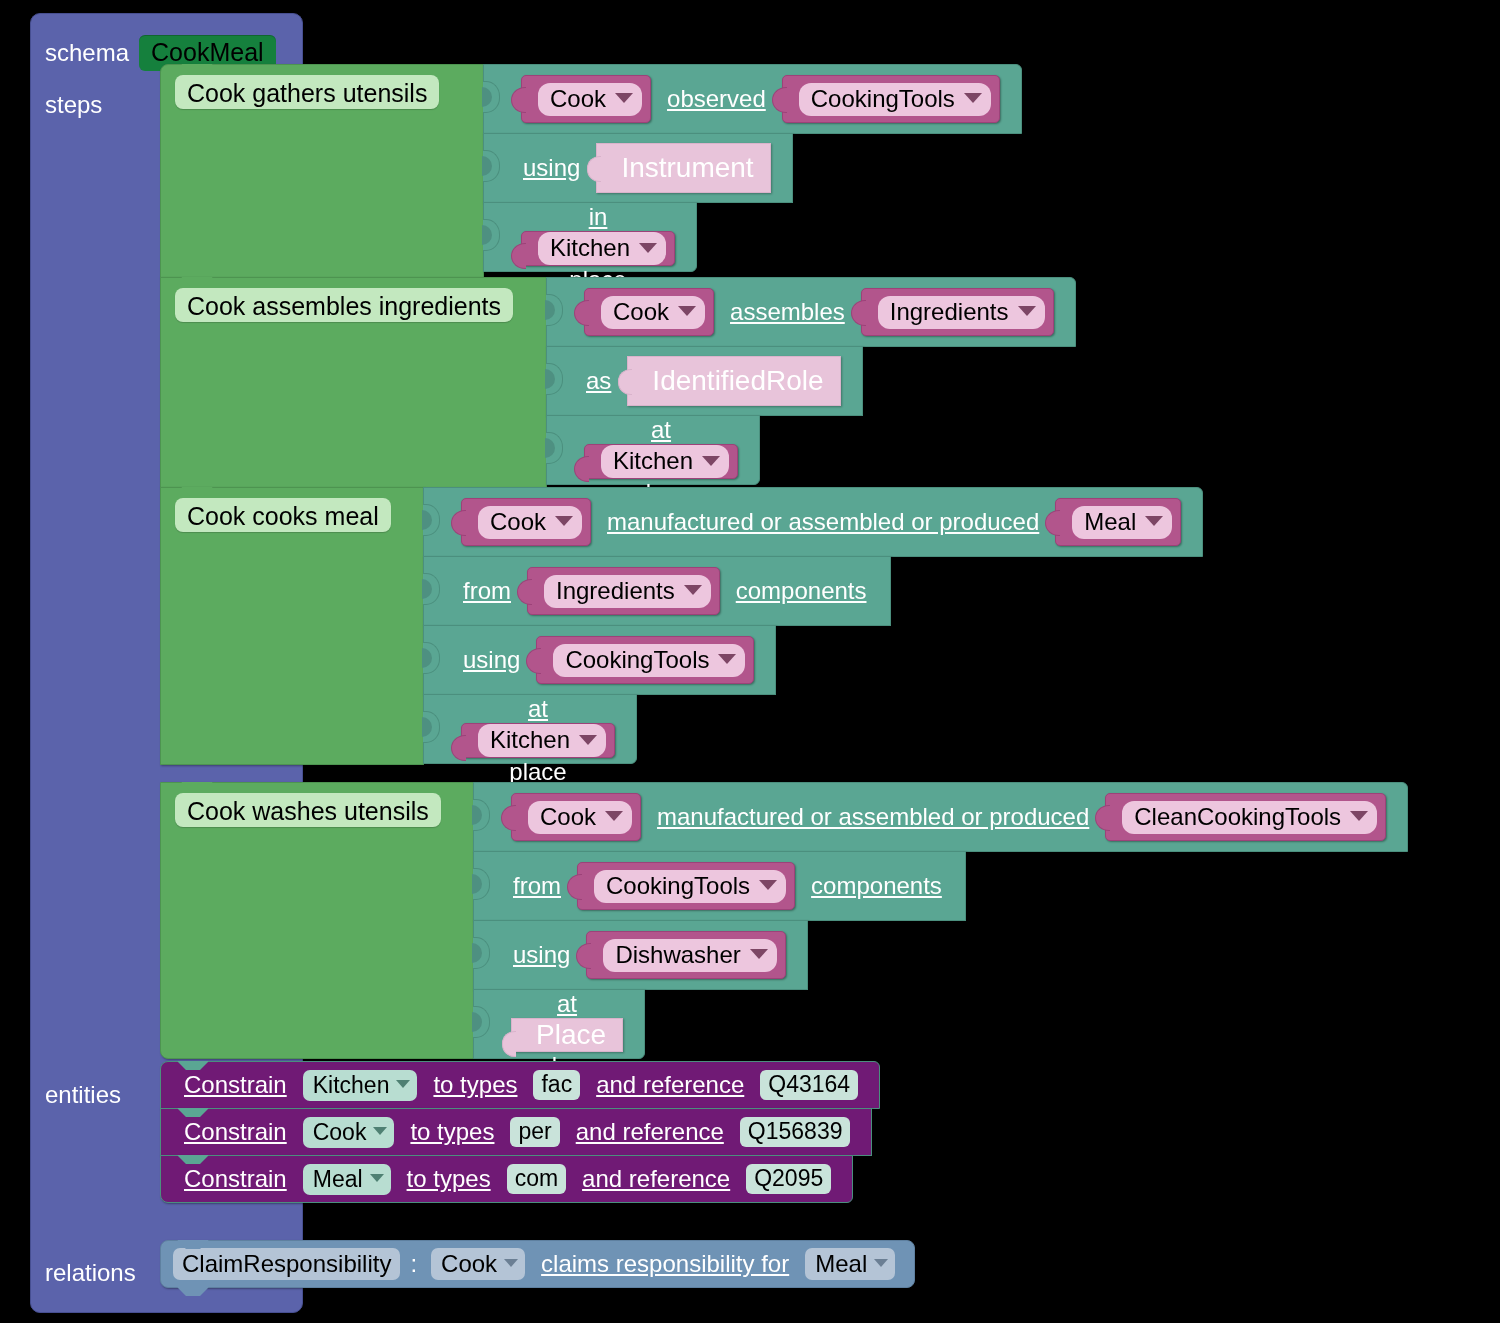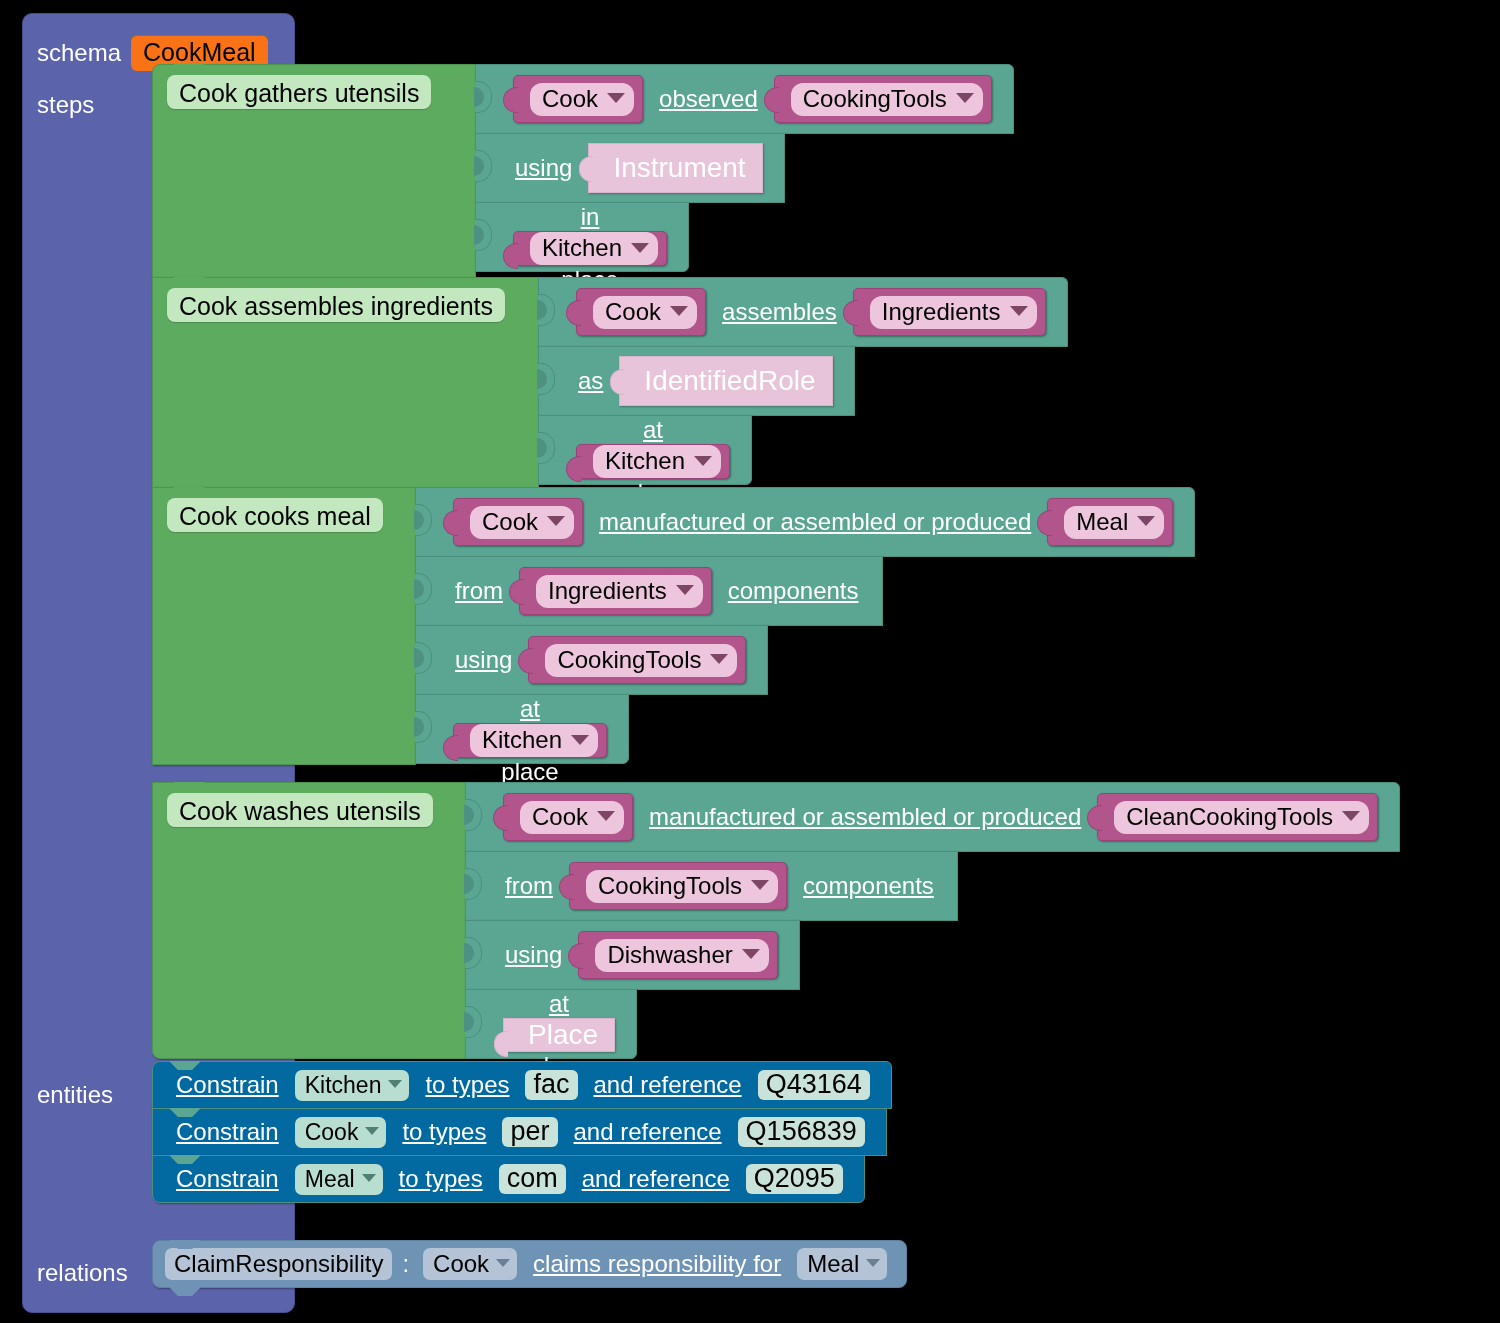--- a/index.html
+++ b/index.html
@@ -2,21 +2,21 @@
 <html><head>
 <meta charset="utf-8">
 <title>Blockly Schema Editor</title>
 <style>
   html,body{margin:0;padding:0;background:#000;}
   body{
     width:1500px;height:1323px;position:relative;overflow:hidden;
     font-family:"Liberation Sans","DejaVu Sans",sans-serif;
     -webkit-font-smoothing:antialiased;
   }
-  #canvas{position:absolute;left:0;top:0;width:1344px;height:1323px;}
+  #canvas{position:absolute;left:8px;top:0;width:1344px;height:1323px;}
 
   
   .abs{position:absolute;box-sizing:border-box;}
 
   
   .schema-block{
     left:22px;top:13px;width:273px;height:1300px;
     background:#5b63ab;
     border:1px solid #474f91;
     border-radius:10px;
@@ -37,21 +37,21 @@
     background:#5b63ab;
   }
   .schema-topnotch:after{
     content:"";position:absolute;left:6px;top:7px;width:26px;height:9px;
     background:#5b63ab;
     clip-path:polygon(0 0,100% 0,62% 100%,38% 100%);
   }
 
   
   .name-chip{
-    background:#f97316;color:#000;border-radius:6px;
+    background:#15803d;color:#000;border-radius:6px;
     padding:2px 12px 4px;font-size:25px;line-height:30px;
     box-shadow:0 1px 0 rgba(0,0,0,.2) inset;
     white-space:nowrap;
   }
 
   
   .step-stack{position:absolute;left:152px;top:65px;}
   .step-block{
     position:relative;background:#5cab5f;
     border:1px solid #4d9450;
@@ -135,40 +135,40 @@
   }
   .shadow-blk:before{
     content:"";position:absolute;left:-10px;top:12px;width:13px;height:24px;
     background:#e8c4da;border:1px solid #d9b3cb;border-right:none;
     border-radius:13px 0 0 13px / 12px 0 0 12px;
   }
 
   
   .ent-stack{position:absolute;left:152px;top:1062px;}
   .ent-row{
-    position:relative;background:#0369a1;border:1px solid #4b8f7e;
+    position:relative;background:#701a75;border:1px solid #4b8f7e;
     height:46px;display:flex;align-items:center;
     padding:0 14px 0 14px;color:#fff;font-size:24px;white-space:nowrap;
     width:max-content;margin-top:-1px;
     box-shadow:1px 1px 2px rgba(0,0,0,.35);
   }
   .ent-row.first{border-top-left-radius:8px;border-top-right-radius:6px;}
   .ent-row.last{border-bottom-left-radius:8px;border-bottom-right-radius:6px;}
   .ent-row .notch-top,.ent-row .notch-bot{
     background:#5aa693;border-color:#4b8f7e;left:16px;
   }
   .mint-drop{
     background:#b8ddd1;color:#000;border-radius:7px;
     padding:0 7px 1px 10px;font-size:23px;line-height:30px;
     display:inline-flex;align-items:center;gap:7px;margin:0 7px;
   }
   .mint-drop .caret{border-top-color:#4f8073;border-left-width:7px;border-right-width:7px;border-top-width:8px;}
   .mint-chip{
     background:#c9e3da;color:#000;border-radius:6px;
-    padding:0 8px 1px;font-size:27px;line-height:29px;margin:0 7px;
+    padding:0 8px 1px;font-size:23px;line-height:29px;margin:0 7px;
   }
 
   
   .rel-stack{position:absolute;left:152px;top:1240px;text-align:right;}
   .rel-row{
     position:relative;background:#6f93b5;border:1px solid #5e80a0;
     height:46px;display:flex;align-items:center;border-radius:8px;
     padding:0 12px;color:#fff;font-size:24px;white-space:nowrap;
     width:max-content;box-shadow:1px 1px 2px rgba(0,0,0,.35);
   }

